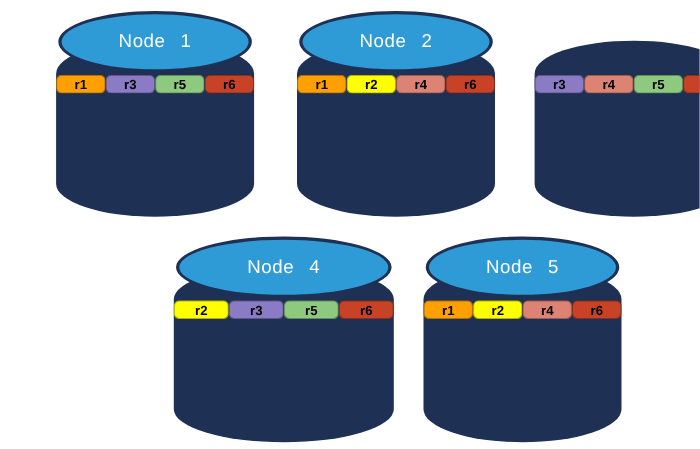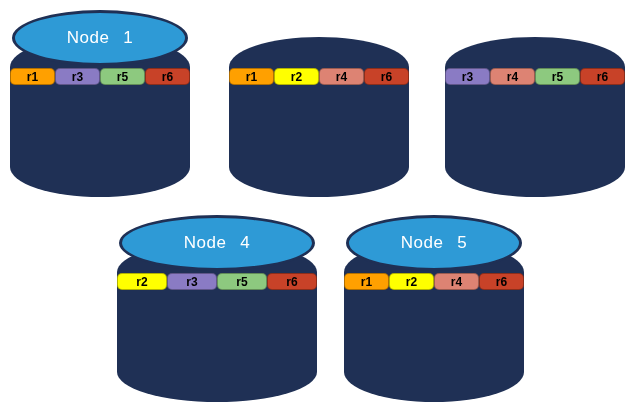--- a/index.html
+++ b/index.html
@@ -5,21 +5,21 @@
   html, body { margin: 0; padding: 0; }
   body {
     width: 636px; height: 408px;
     background: #ffffff;
     font-family: "Liberation Sans", sans-serif;
     position: relative;
     overflow: hidden;
   }
   .canvas { position: absolute; inset: 0; }
 
-  .cylinder { position: absolute; width: 180px; height: 190px; }
+  .cylinder { position: absolute; width: 180px; height: 190px; margin-left: 41px; }
   .pos1 { left: 10px;  top: 7px; }
   .pos2 { left: 229px; top: 7px; }
   .pos3 { left: 445px; top: 7px; }
   .pos4 { left: 117px; top: 212px; padding-left: 20px; }
   .pos5 { left: 344px; top: 212px; }
 
   .cyl-body {
     position: absolute;
     left: 0; right: 0; top: 30px; bottom: 0;
     background: #1F3055;
@@ -77,20 +77,23 @@
     <div class="bars">
       <div class="bar" style="background: rgb(255, 160, 0); color: rgb(0, 0, 0);">r1</div>
       <div class="bar" style="background: rgb(138, 123, 196); color: rgb(0, 0, 0);">r3</div>
       <div class="bar" style="background: rgb(141, 201, 127); color: rgb(0, 0, 0);">r5</div>
       <div class="bar" style="background: rgb(200, 66, 40); color: rgb(0, 0, 0);">r6</div>
     </div>
   </div>
 
   <div class="cylinder pos2">
     <div class="cyl-body" style="background: rgb(31, 48, 85);"></div>
+    <div class="cyl-top" style="background: rgb(46, 154, 214); border-color: rgb(31, 48, 85);">
+      <span class="node-label" style="color: rgb(255, 255, 255);">Node 2</span>
+    </div>
     <div class="bars">
       <div class="bar" style="background: rgb(255, 160, 0); color: rgb(0, 0, 0);">r1</div>
       <div class="bar" style="background: rgb(255, 255, 0); color: rgb(0, 0, 0);">r2</div>
       <div class="bar" style="background: rgb(221, 131, 115); color: rgb(0, 0, 0);">r4</div>
       <div class="bar" style="background: rgb(200, 66, 40); color: rgb(0, 0, 0);">r6</div>
     </div>
   </div>
 
   <div class="cylinder pos3">
     <div class="cyl-body" style="background: rgb(31, 48, 85);"></div>

